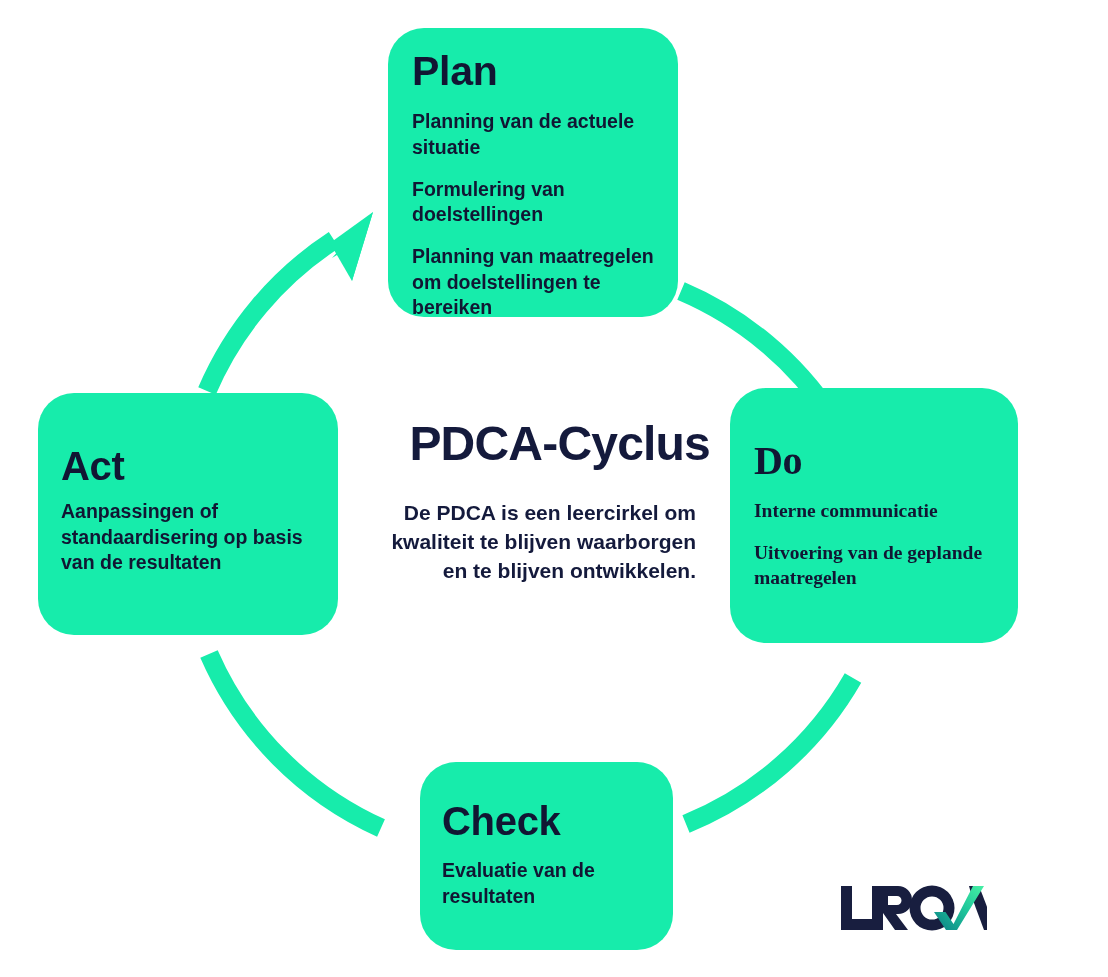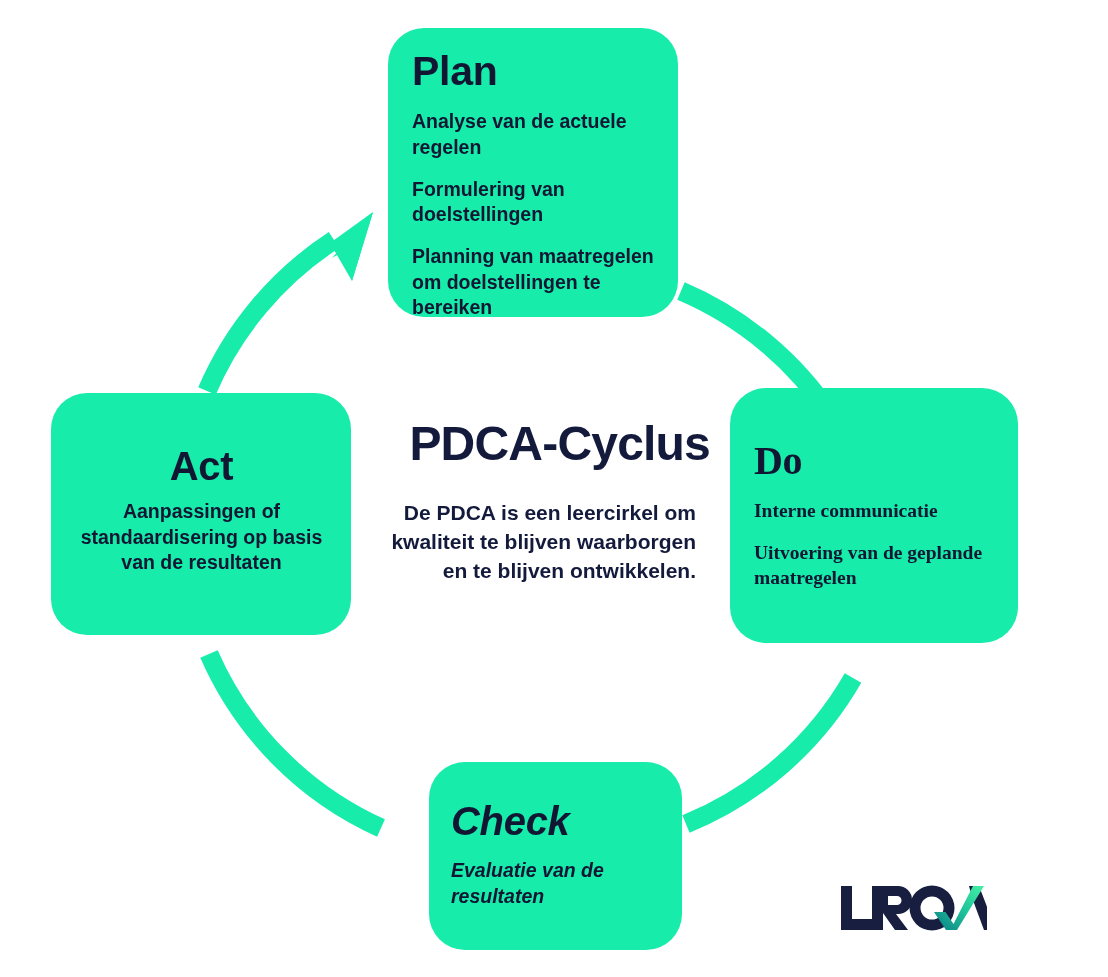--- a/index.html
+++ b/index.html
@@ -75,38 +75,36 @@
     width: 288px;
     height: 255px;
     padding: 52px 22px 0 24px;
     font-family: Liberation Serif, serif;
   }
   #box-do .phase-title { font-size: 40px; margin-bottom: 14px; }
   #box-do .phase-list li { margin-top: 16px; }
 
   
   #box-check {
-    left: 429px;
+    left: 420px;
     top: 762px;
     width: 253px;
     height: 188px;
     padding: 38px 12px 0 22px;
-    font-style: italic;
   }
   #box-check .phase-title { font-size: 40px; margin-bottom: 12px; }
   #box-check .phase-list li { margin-top: 16px; }
 
   
   #box-act {
-    left: 51px;
+    left: 38px;
     top: 393px;
     width: 300px;
     height: 242px;
     padding: 52px 22px 0 23px;
-    text-align: center;
   }
   #box-act .phase-title { font-size: 40px; margin-bottom: 12px; }
   #box-act .phase-list li { margin-top: 8px; }
 
   
   #center-block {
     position: absolute;
     left: 350px;
     top: 418px;
     width: 360px;
@@ -163,21 +161,21 @@
 
     <path d="M 207 391 A 340 340 0 0 1 334 240" fill="none" stroke="#17ECAB" stroke-width="19" stroke-linecap="butt"></path>
     <polygon points="373,212 332,258 347,249 352,281" fill="#17ECAB"></polygon>
 
     <path d="M 330 243 L 373 212 L 352 281 Z" fill="#17ECAB"></path>
   </svg>
 
   <div class="phase-box" id="box-plan">
     <h2 class="phase-title">Plan</h2>
     <ul class="phase-list">
-      <li>Analyse van de actuele regelen</li>
+      <li>Planning van de actuele situatie</li>
       <li>Formulering van doelstellingen</li>
       <li>Planning van maat­regelen om doel­stellingen te bereiken</li>
     </ul>
   </div>
 
   <div class="phase-box" id="box-do">
     <h2 class="phase-title">Do</h2>
     <ul class="phase-list">
       <li>Interne communicatie</li>
       <li>Uitvoering van de geplande maatregelen</li>

